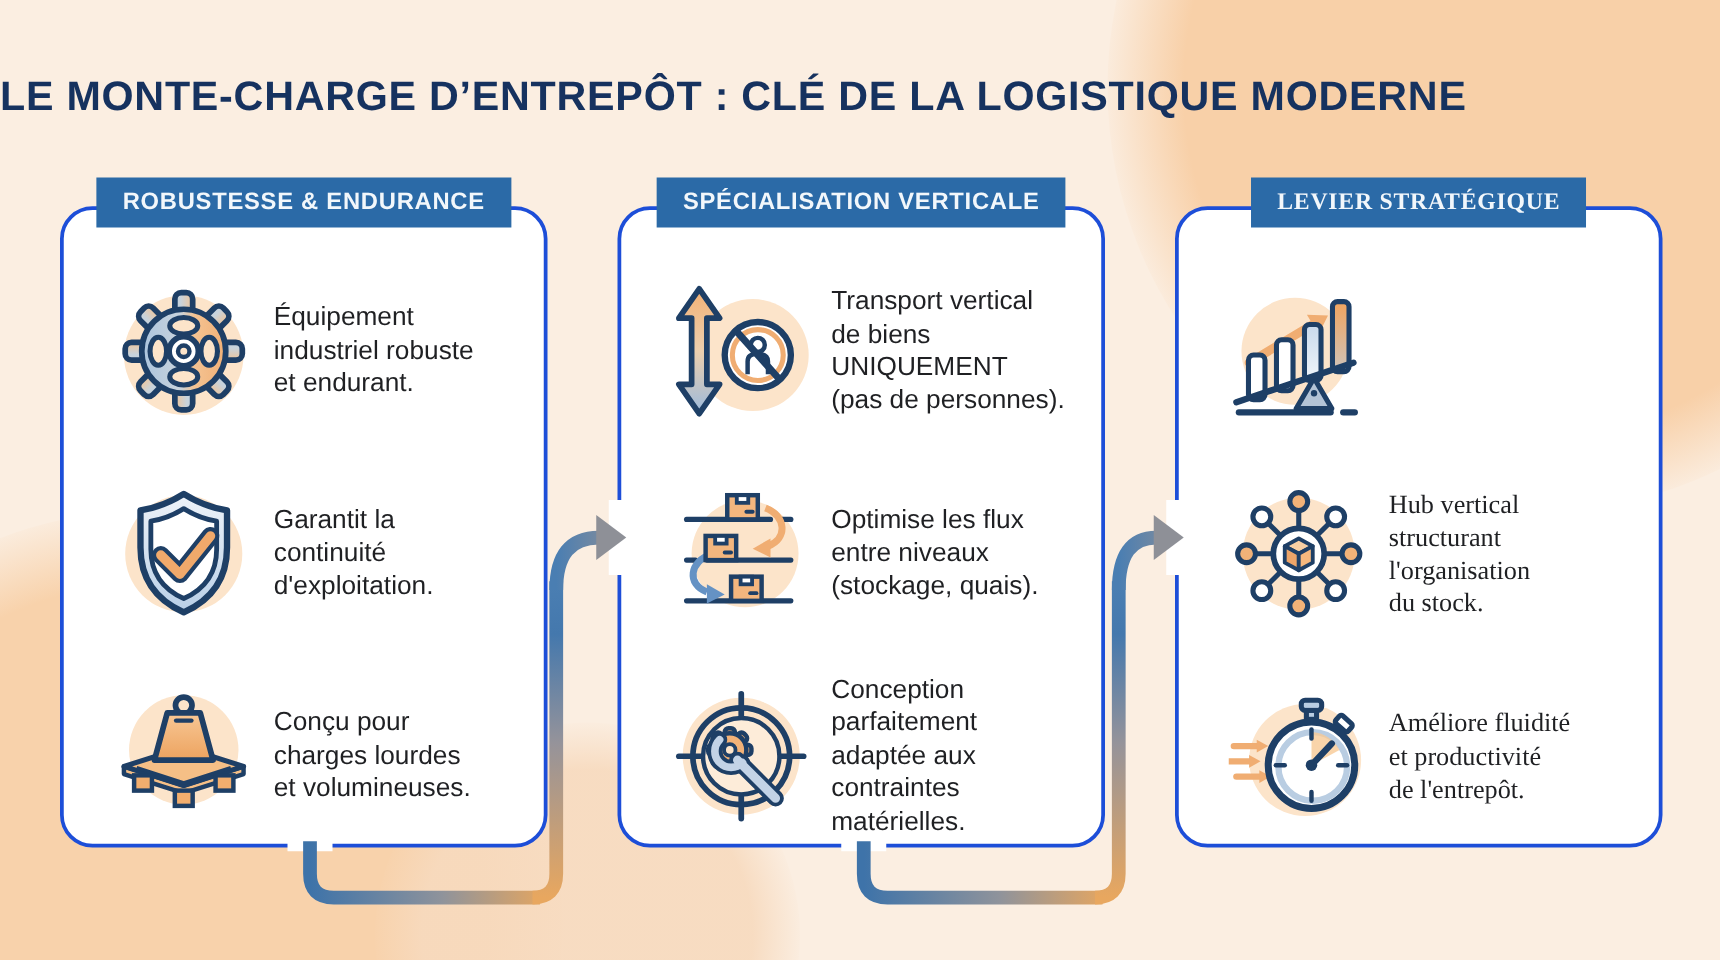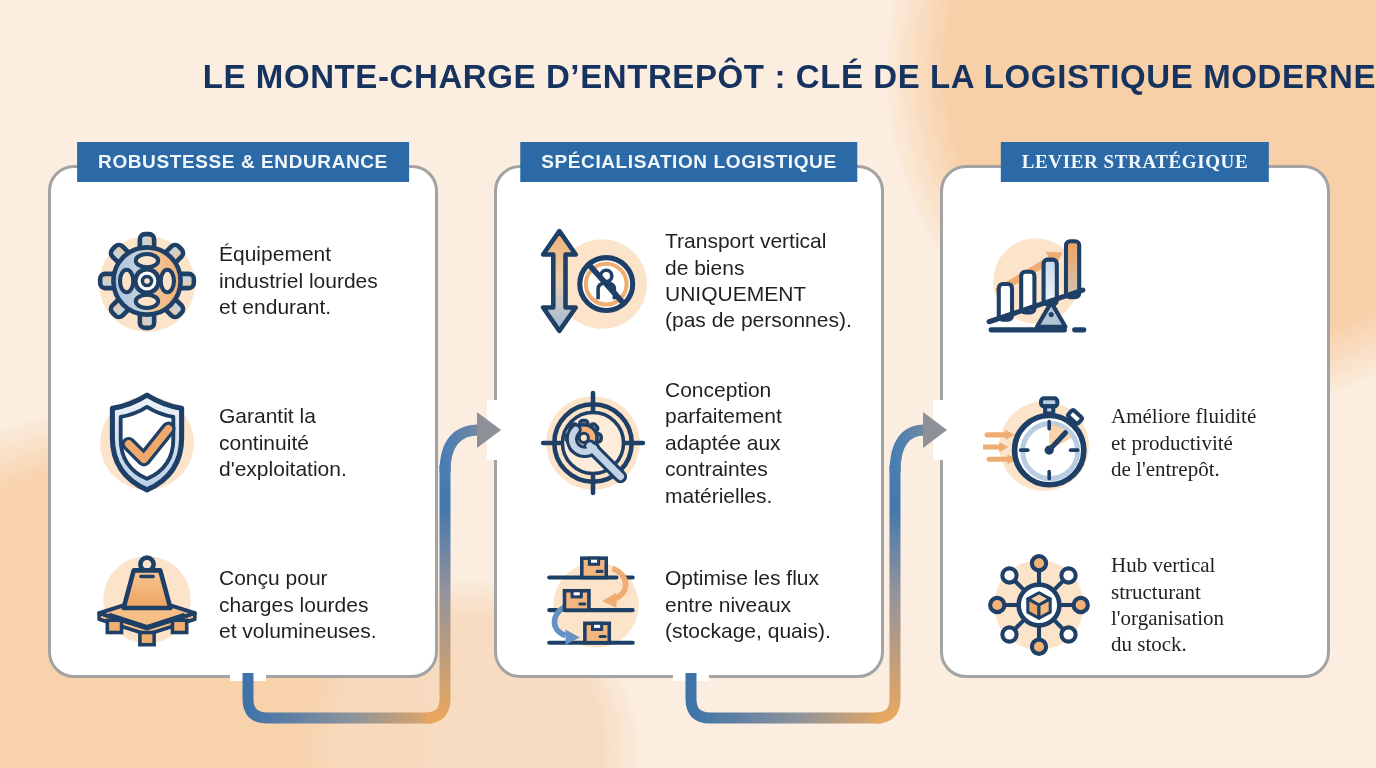--- a/index.html
+++ b/index.html
@@ -9,26 +9,26 @@
     font-family:"Liberation Sans", sans-serif;
   }
   .blob{position:absolute;border-radius:50%;z-index:0;}
   .blob-tr{right:-190px;top:-270px;width:680px;height:680px;
     background:radial-gradient(circle,#f8d0a8 0%,#f8d0a8 58%,rgba(248,208,168,0) 72%);}
   .blob-bl{left:-210px;bottom:-300px;width:660px;height:660px;
     background:radial-gradient(circle,#f8d2ab 0%,#f8d2ab 58%,rgba(248,210,171,0) 72%);}
   .blob-bc{left:300px;bottom:-150px;width:340px;height:340px;
     background:radial-gradient(circle,rgba(247,218,190,.9) 0%,rgba(247,218,190,.9) 55%,rgba(247,218,190,0) 72%);}
   .page-title{
-    position:absolute;top:36px;left:0;width:100%;text-align:right;z-index:1;
+    position:absolute;top:36px;left:0;width:100%;text-align:left;z-index:1;
     font-size:33px;font-weight:bold;color:#16325f;letter-spacing:.6px;
   }
   .card{
     position:absolute;top:165px;width:390px;height:513px;z-index:1;
-    background:#ffffff;border:3px solid #a3a3a3;border-radius:26px;
+    background:#ffffff;border:3px solid #1d4ed8;border-radius:26px;
     box-sizing:border-box;
   }
   .card-1{left:48px;} .card-2{left:494px;} .card-3{left:940px;font-family:Liberation Serif, serif;}
   .card-header{
     position:absolute;top:-26px;left:50%;transform:translateX(-50%);
     background:#2b6aa7;color:#f2f7fb;font-weight:bold;font-size:19px;
     letter-spacing:.6px;padding:9px 21px;white-space:nowrap;
   }
   .rows{position:absolute;left:0;top:40px;width:100%;}
   .row{display:flex;align-items:center;gap:16px;padding-left:40px;height:146px;margin-bottom:16px;}
@@ -77,21 +77,21 @@
         <g stroke="#1e3f66" stroke-width="4" fill="#fce4ca">
           <ellipse cx="55" cy="35" rx="11" ry="6.5"></ellipse>
           <ellipse cx="75" cy="55" rx="6.5" ry="11"></ellipse>
           <ellipse cx="55" cy="75" rx="11" ry="6.5"></ellipse>
           <ellipse cx="35" cy="55" rx="6.5" ry="11"></ellipse>
         </g>
         <circle cx="55" cy="55" r="11.5" fill="#ffffff" stroke="#1e3f66" stroke-width="4.5"></circle>
         <circle cx="55" cy="55" r="4.5" fill="#fce4ca" stroke="#1e3f66" stroke-width="3.5"></circle>
       </svg>
       <p class="feature-text">Équipement
-industriel lourdes
+industriel robuste
 et endurant.</p>
     </div>
 
     <div class="row">
       <svg width="112" height="112" viewBox="0 0 110 110">
         <defs>
           <linearGradient id="shG" x1="0" y1="0" x2="0" y2="1">
             <stop offset="0" stop-color="#eef3f9"></stop>
               <stop offset="1" stop-color="#b9cfe7"></stop>
           </linearGradient>
@@ -130,21 +130,21 @@
       </svg>
       <p class="feature-text">Conçu pour
 charges lourdes
 et volumineuses.</p>
     </div>
 
   </div>
 </section>
 
 <section class="card card-2">
-  <div class="card-header">SPÉCIALISATION LOGISTIQUE</div>
+  <div class="card-header">SPÉCIALISATION VERTICALE</div>
   <div class="rows">
 
     <div class="row">
       <svg width="112" height="112" viewBox="0 0 110 110">
         <defs>
           <linearGradient id="vG" gradientUnits="userSpaceOnUse" x1="22" y1="8" x2="22" y2="102">
             <stop offset="0" stop-color="#f2b278"></stop>
               <stop offset="0.5" stop-color="#eccfae"></stop>
               <stop offset="1" stop-color="#9fbbda"></stop>
           </linearGradient>
@@ -154,20 +154,55 @@
         <circle cx="68" cy="58" r="26" fill="#ffffff" stroke="#1e3f66" stroke-width="5"></circle>
         <circle cx="68" cy="58" r="20" fill="none" stroke="#f0ad72" stroke-width="4"></circle>
         <circle cx="68" cy="50" r="5.5" fill="#ffffff" stroke="#1e3f66" stroke-width="3.5"></circle>
         <path d="M60 73 L60 63 Q60 57 68 57 Q76 57 76 63 L76 73" fill="#ffffff" stroke="#1e3f66" stroke-width="3.5" stroke-linejoin="round"></path>
         <line x1="51" y1="39" x2="85" y2="77" stroke="#1e3f66" stroke-width="5.5" stroke-linecap="round"></line>
       </svg>
       <p class="feature-text">Transport vertical
 de biens
 UNIQUEMENT
 (pas de personnes).</p>
+    </div>
+
+    <div class="row">
+      <svg width="112" height="112" viewBox="0 0 110 110">
+        <circle cx="58" cy="55" r="42" fill="#fce4ca"></circle>
+        <g stroke="#1e3f66" stroke-width="4" stroke-linecap="round">
+          <line x1="12" y1="28" x2="78" y2="28"></line>
+            <line x1="87" y1="28" x2="94" y2="28"></line>
+          <line x1="12" y1="60" x2="19" y2="60"></line>
+            <line x1="28" y1="60" x2="94" y2="60"></line>
+          <line x1="12" y1="92" x2="94" y2="92"></line>
+        </g>
+        <path d="M74 19 C90 25 92 43 76 49" fill="none" stroke="#f0ad72" stroke-width="5.5"></path>
+        <polygon points="64,51 78,43 78,58" fill="#f0ad72"></polygon>
+        <path d="M32 55 C14 61 12 79 28 85" fill="none" stroke="#6592c4" stroke-width="5.5"></path>
+        <polygon points="42,87 28,79 28,94" fill="#6592c4"></polygon>
+        <g fill="#f3b67e" stroke="#1e3f66" stroke-width="3.5">
+          <rect x="44" y="9" width="24" height="19"></rect>
+          <rect x="27" y="41" width="24" height="19"></rect>
+          <rect x="47" y="73" width="24" height="19"></rect>
+        </g>
+        <g fill="#ffffff" stroke="#1e3f66" stroke-width="3">
+          <rect x="51.5" y="9" width="9" height="6"></rect>
+          <rect x="34.5" y="41" width="9" height="6"></rect>
+          <rect x="54.5" y="73" width="9" height="6"></rect>
+        </g>
+        <g stroke="#1e3f66" stroke-width="3" stroke-linecap="round">
+          <line x1="59" y1="22" x2="64" y2="22"></line>
+          <line x1="42" y1="54" x2="47" y2="54"></line>
+          <line x1="62" y1="86" x2="67" y2="86"></line>
+        </g>
+      </svg>
+      <p class="feature-text">Optimise les flux
+entre niveaux
+(stockage, quais).</p>
     </div>
 
     <div class="row">
       <svg width="112" height="112" viewBox="0 0 110 110">
         <circle cx="55" cy="55" r="46" fill="#fce4ca"></circle>
         <circle cx="55" cy="55" r="38" fill="#fce3c8" stroke="#1e3f66" stroke-width="4.5"></circle>
         <circle cx="55" cy="55" r="30" fill="#fdecd9" stroke="#1e3f66" stroke-width="3.5"></circle>
         <g stroke="#1e3f66" stroke-width="4.5" stroke-linecap="round">
           <line x1="55" y1="6" x2="55" y2="24"></line>
           <line x1="55" y1="86" x2="55" y2="104"></line>
@@ -191,55 +226,20 @@
         <path d="M38 42 A 12.5 12.5 0 1 0 56 60" fill="none" stroke="#c3d3e6" stroke-width="6" stroke-linecap="round"></path>
         <line x1="52" y1="58" x2="82" y2="88" stroke="#c3d3e6" stroke-width="7" stroke-linecap="round"></line>
       </svg>
       <p class="feature-text">Conception
 parfaitement
 adaptée aux
 contraintes
 matérielles.</p>
     </div>
 
-    <div class="row">
-      <svg width="112" height="112" viewBox="0 0 110 110">
-        <circle cx="58" cy="55" r="42" fill="#fce4ca"></circle>
-        <g stroke="#1e3f66" stroke-width="4" stroke-linecap="round">
-          <line x1="12" y1="28" x2="78" y2="28"></line>
-            <line x1="87" y1="28" x2="94" y2="28"></line>
-          <line x1="12" y1="60" x2="19" y2="60"></line>
-            <line x1="28" y1="60" x2="94" y2="60"></line>
-          <line x1="12" y1="92" x2="94" y2="92"></line>
-        </g>
-        <path d="M74 19 C90 25 92 43 76 49" fill="none" stroke="#f0ad72" stroke-width="5.5"></path>
-        <polygon points="64,51 78,43 78,58" fill="#f0ad72"></polygon>
-        <path d="M32 55 C14 61 12 79 28 85" fill="none" stroke="#6592c4" stroke-width="5.5"></path>
-        <polygon points="42,87 28,79 28,94" fill="#6592c4"></polygon>
-        <g fill="#f3b67e" stroke="#1e3f66" stroke-width="3.5">
-          <rect x="44" y="9" width="24" height="19"></rect>
-          <rect x="27" y="41" width="24" height="19"></rect>
-          <rect x="47" y="73" width="24" height="19"></rect>
-        </g>
-        <g fill="#ffffff" stroke="#1e3f66" stroke-width="3">
-          <rect x="51.5" y="9" width="9" height="6"></rect>
-          <rect x="34.5" y="41" width="9" height="6"></rect>
-          <rect x="54.5" y="73" width="9" height="6"></rect>
-        </g>
-        <g stroke="#1e3f66" stroke-width="3" stroke-linecap="round">
-          <line x1="59" y1="22" x2="64" y2="22"></line>
-          <line x1="42" y1="54" x2="47" y2="54"></line>
-          <line x1="62" y1="86" x2="67" y2="86"></line>
-        </g>
-      </svg>
-      <p class="feature-text">Optimise les flux
-entre niveaux
-(stockage, quais).</p>
-    </div>
-
   </div>
 </section>
 
 <section class="card card-3">
   <div class="card-header">LEVIER STRATÉGIQUE</div>
   <div class="rows">
 
     <div class="row">
       <svg width="112" height="112" viewBox="0 0 110 110">
         <defs>
@@ -260,20 +260,56 @@
           <rect x="37.5" y="46" width="13" height="40" rx="4" fill="#ffffff"></rect>
           <rect x="59.5" y="34" width="13" height="44" rx="4" fill="url(#lvB)"></rect>
           <rect x="81.5" y="16" width="13" height="55" rx="4" fill="url(#lvO)"></rect>
         </g>
         <polygon points="53,100 81,100 67,76" fill="#b3c3d6" stroke="#1e3f66" stroke-width="4" stroke-linejoin="round"></polygon>
         <line x1="6" y1="95" x2="98" y2="64" stroke="#1e3f66" stroke-width="5" stroke-linecap="round"></line>
         <circle cx="67" cy="88" r="2.5" fill="#1e3f66"></circle>
         <line x1="8" y1="103" x2="80" y2="103" stroke="#1e3f66" stroke-width="5" stroke-linecap="round"></line>
         <line x1="90" y1="103" x2="99" y2="103" stroke="#1e3f66" stroke-width="5" stroke-linecap="round"></line>
       </svg>
+    </div>
+
+    <div class="row">
+      <svg width="112" height="112" viewBox="0 0 110 110">
+        <circle cx="55" cy="55" r="44" fill="#fce4ca"></circle>
+        <g stroke="#1e3f66" stroke-width="4">
+          <line x1="55" y1="34" x2="55" y2="20"></line>
+          <line x1="55" y1="76" x2="55" y2="90"></line>
+          <line x1="34" y1="55" x2="20" y2="55"></line>
+          <line x1="76" y1="55" x2="90" y2="55"></line>
+          <line x1="40.1" y1="40.1" x2="30.2" y2="30.2"></line>
+          <line x1="69.9" y1="40.1" x2="79.8" y2="30.2"></line>
+          <line x1="40.1" y1="69.9" x2="30.2" y2="79.8"></line>
+          <line x1="69.9" y1="69.9" x2="79.8" y2="79.8"></line>
+        </g>
+        <g stroke="#1e3f66" stroke-width="4" fill="#f2b278">
+          <circle cx="55" cy="14" r="7"></circle>
+          <circle cx="55" cy="96" r="7"></circle>
+          <circle cx="14" cy="55" r="7"></circle>
+          <circle cx="96" cy="55" r="7"></circle>
+        </g>
+        <g stroke="#1e3f66" stroke-width="4" fill="#ffffff">
+          <circle cx="26" cy="26" r="7"></circle>
+          <circle cx="84" cy="26" r="7"></circle>
+          <circle cx="26" cy="84" r="7"></circle>
+          <circle cx="84" cy="84" r="7"></circle>
+        </g>
+        <circle cx="55" cy="55" r="20" fill="#ffffff" stroke="#1e3f66" stroke-width="4.5"></circle>
+        <polygon points="55,43 66,49 55,55 44,49" fill="#f7cfa4" stroke="#1e3f66" stroke-width="3" stroke-linejoin="round"></polygon>
+        <polygon points="44,49 55,55 55,68 44,62" fill="#eda569" stroke="#1e3f66" stroke-width="3" stroke-linejoin="round"></polygon>
+        <polygon points="66,49 55,55 55,68 66,62" fill="#f5b87e" stroke="#1e3f66" stroke-width="3" stroke-linejoin="round"></polygon>
+      </svg>
+      <p class="feature-text">Hub vertical
+structurant
+l'organisation
+du stock.</p>
     </div>
 
     <div class="row">
       <svg width="112" height="112" viewBox="0 0 110 110">
         <circle cx="60" cy="58" r="44" fill="#fce4ca"></circle>
         <g stroke="#f0ad72" stroke-width="5" stroke-linecap="round">
           <line x1="4" y1="47" x2="22" y2="47"></line>
           <line x1="0" y1="59" x2="16" y2="59"></line>
           <line x1="6" y1="71" x2="24" y2="71"></line>
         </g>
@@ -293,56 +329,20 @@
           <line x1="37" y1="62" x2="44" y2="62"></line>
         </g>
         <line x1="65" y1="62" x2="81" y2="45" stroke="#1e3f66" stroke-width="5" stroke-linecap="round"></line>
         <circle cx="65" cy="62" r="4.5" fill="#1e3f66"></circle>
       </svg>
       <p class="feature-text">Améliore fluidité
 et productivité
 de l'entrepôt.</p>
     </div>
 
-    <div class="row">
-      <svg width="112" height="112" viewBox="0 0 110 110">
-        <circle cx="55" cy="55" r="44" fill="#fce4ca"></circle>
-        <g stroke="#1e3f66" stroke-width="4">
-          <line x1="55" y1="34" x2="55" y2="20"></line>
-          <line x1="55" y1="76" x2="55" y2="90"></line>
-          <line x1="34" y1="55" x2="20" y2="55"></line>
-          <line x1="76" y1="55" x2="90" y2="55"></line>
-          <line x1="40.1" y1="40.1" x2="30.2" y2="30.2"></line>
-          <line x1="69.9" y1="40.1" x2="79.8" y2="30.2"></line>
-          <line x1="40.1" y1="69.9" x2="30.2" y2="79.8"></line>
-          <line x1="69.9" y1="69.9" x2="79.8" y2="79.8"></line>
-        </g>
-        <g stroke="#1e3f66" stroke-width="4" fill="#f2b278">
-          <circle cx="55" cy="14" r="7"></circle>
-          <circle cx="55" cy="96" r="7"></circle>
-          <circle cx="14" cy="55" r="7"></circle>
-          <circle cx="96" cy="55" r="7"></circle>
-        </g>
-        <g stroke="#1e3f66" stroke-width="4" fill="#ffffff">
-          <circle cx="26" cy="26" r="7"></circle>
-          <circle cx="84" cy="26" r="7"></circle>
-          <circle cx="26" cy="84" r="7"></circle>
-          <circle cx="84" cy="84" r="7"></circle>
-        </g>
-        <circle cx="55" cy="55" r="20" fill="#ffffff" stroke="#1e3f66" stroke-width="4.5"></circle>
-        <polygon points="55,43 66,49 55,55 44,49" fill="#f7cfa4" stroke="#1e3f66" stroke-width="3" stroke-linejoin="round"></polygon>
-        <polygon points="44,49 55,55 55,68 44,62" fill="#eda569" stroke="#1e3f66" stroke-width="3" stroke-linejoin="round"></polygon>
-        <polygon points="66,49 55,55 55,68 66,62" fill="#f5b87e" stroke="#1e3f66" stroke-width="3" stroke-linejoin="round"></polygon>
-      </svg>
-      <p class="feature-text">Hub vertical
-structurant
-l'organisation
-du stock.</p>
-    </div>
-
   </div>
 </section>
 
 <svg id="connector-overlay" width="1376" height="768" viewBox="0 0 1376 768">
   <defs>
     <linearGradient id="gradA1" gradientUnits="userSpaceOnUse" x1="248" y1="0" x2="440" y2="0">
       <stop offset="0" stop-color="#3e73a9"></stop>
         <stop offset="0.55" stop-color="#8f939b"></stop>
         <stop offset="1" stop-color="#e8a75f"></stop>
     </linearGradient>

